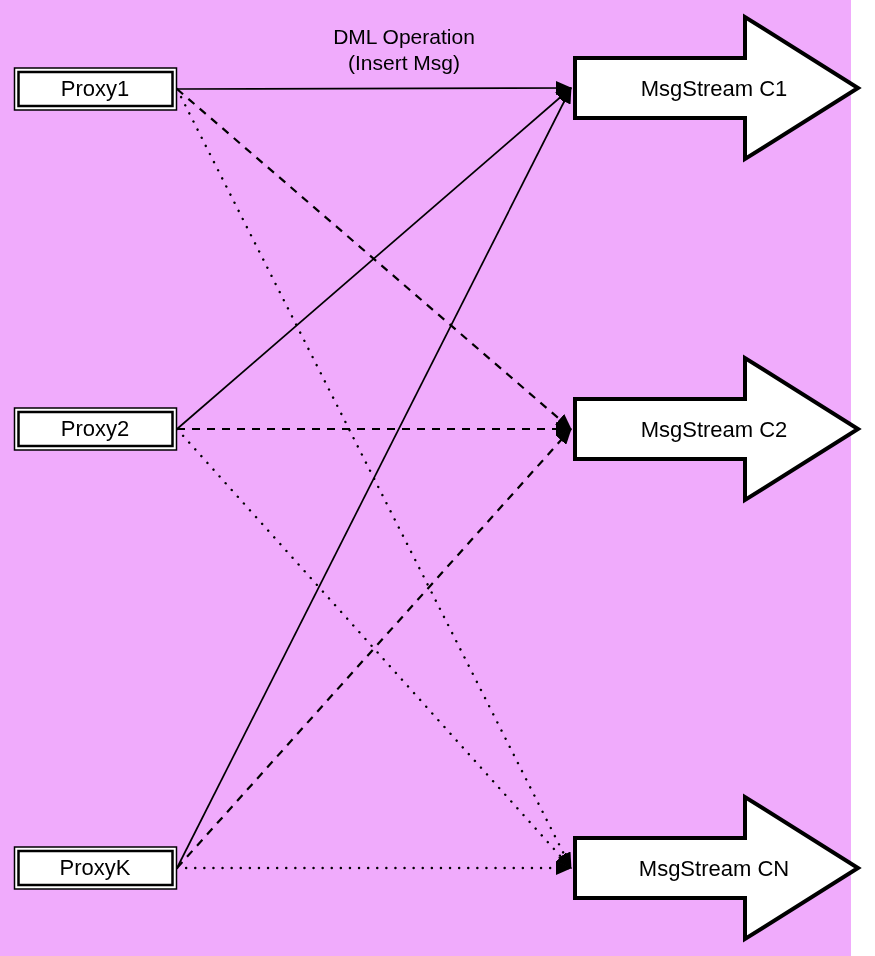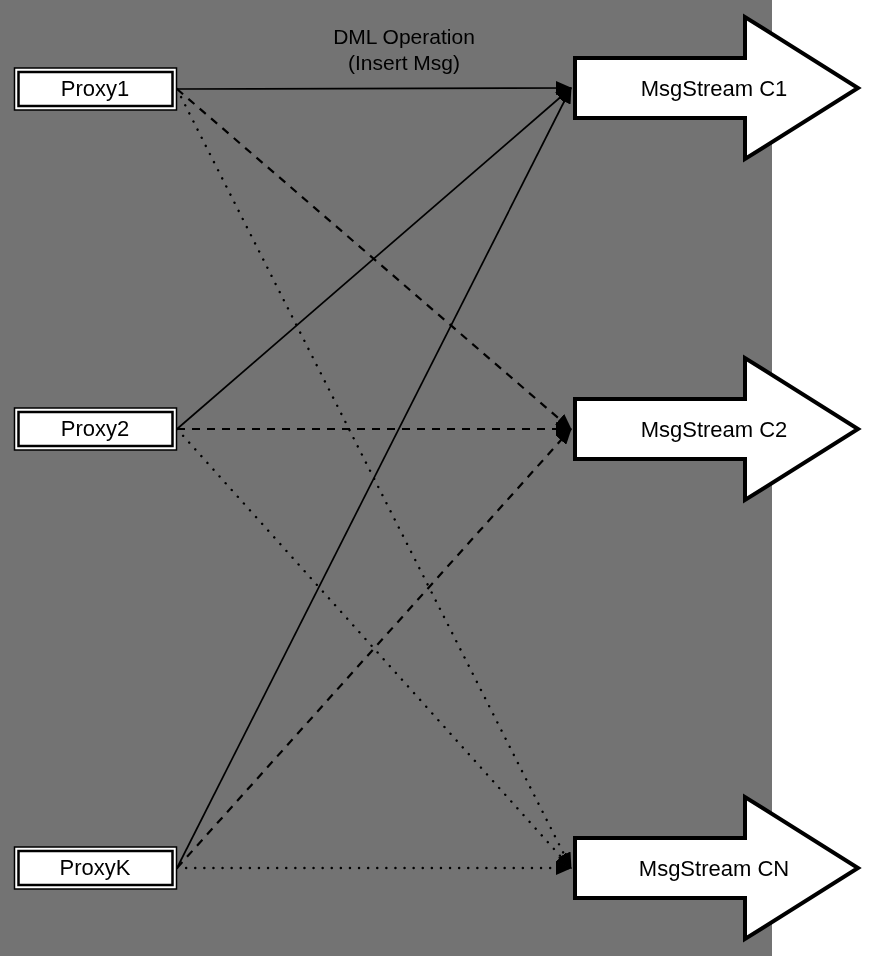--- a/index.html
+++ b/index.html
@@ -2,23 +2,23 @@
 <html><head>
 <meta charset="utf-8">
 <style>
   html, body {
     margin: 0;
     padding: 0;
     background: #ffffff;
   }
   #canvas {
     position: relative;
-    width: 772px;
+    width: 851px;
     height: 956px;
-    background: #737373;
+    background: #f0abfc;
     font-family: "Liberation Sans", sans-serif;
     text-align: right;
   }
   svg { display: block; }
 
   .proxy-outer {
     fill: #ffffff;
     stroke: #000000;
     stroke-width: 1.5;
   }

